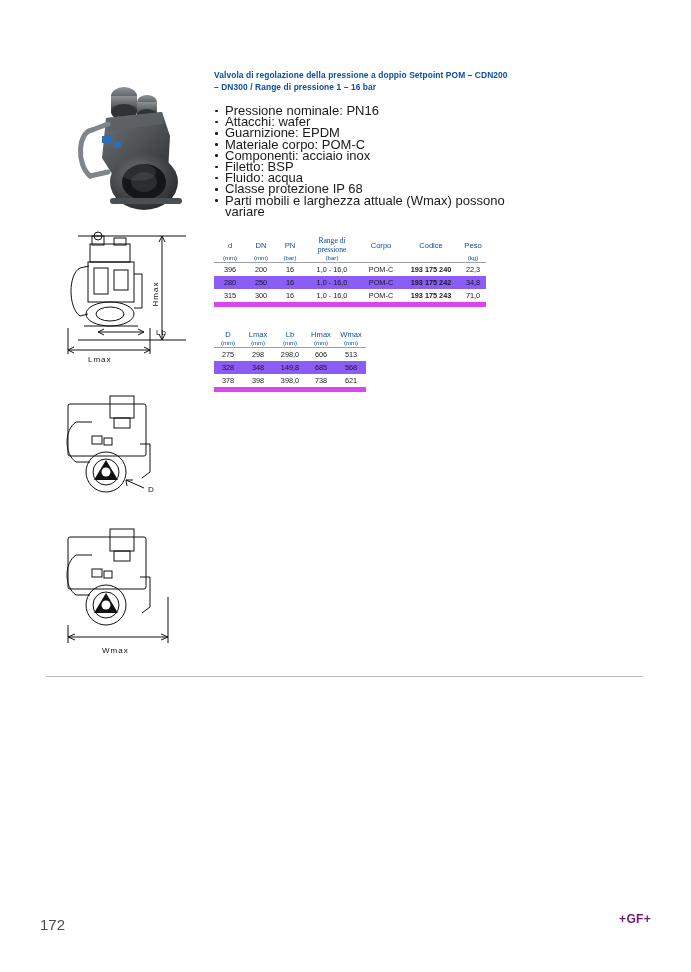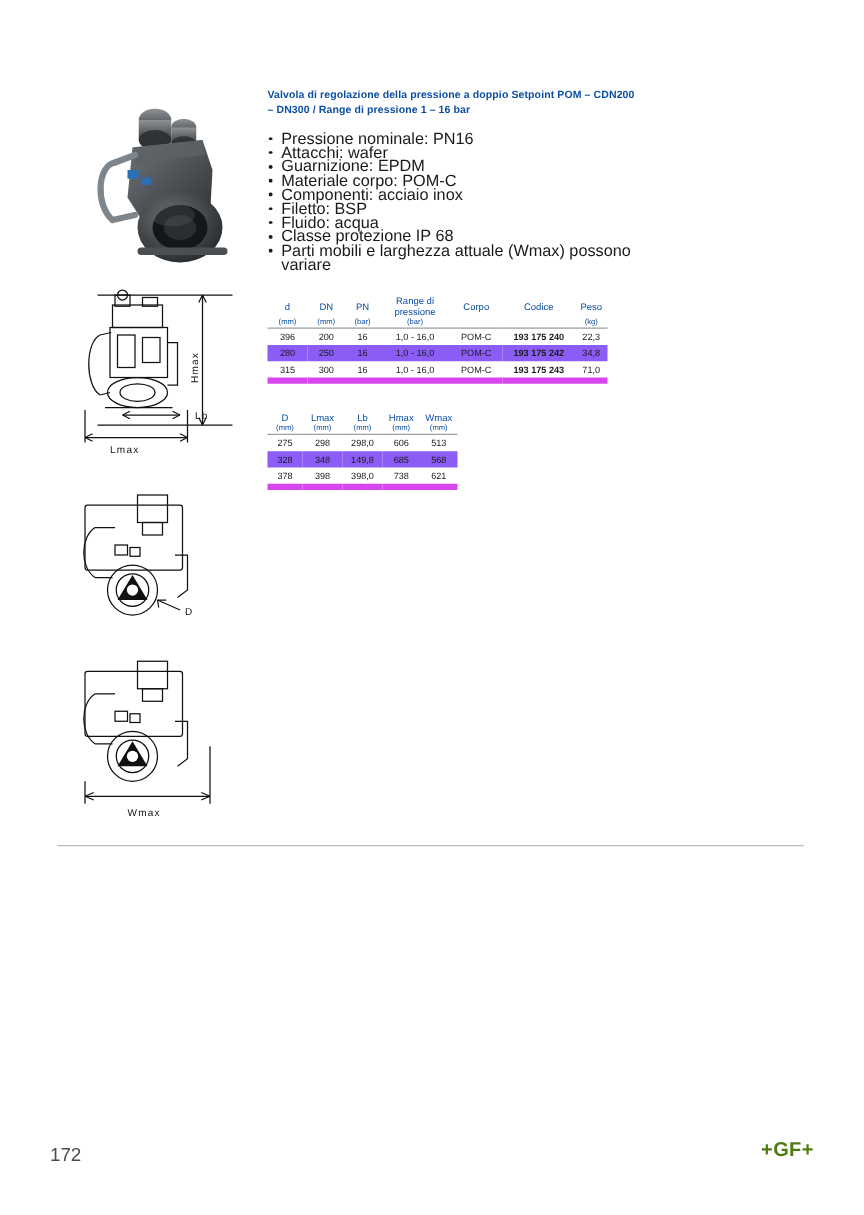--- a/index.html
+++ b/index.html
@@ -66,34 +66,34 @@
   
   #table-dims { left:214px; top:330px; width:152px; }
   #table-dims col{width:auto}
   #table-dims col.d1{width:28px}
   #table-dims col.d2{width:32px}
   #table-dims col.d3{width:32px}
   #table-dims col.d4{width:30px}
   #table-dims col.d5{width:30px}
 
   
-  .hdr-2line { line-height:9px; }
+  .hdr-2line { line-height:9px;font-family:Liberation Serif, serif; }
 
   
   .hr-bottom {
     position:absolute; left:46px; top:676px; width:597px;
     border-top:1px solid #b9bdc1;
   }
   .page-num {
     position:absolute; left:40px; top:916px;
     font-size:15px; color:#4d4d4d;
   }
   .brand {
     position:absolute; right:40px; top:912px;
-    font-size:16px; font-weight:bold; color:#4d7c0f;
+    font-size:12px; font-weight:bold; color:#701a75;
     letter-spacing:.3px;
   }
 
   
   .fig { position:absolute; }
   #fig-photo { left:58px; top:72px; width:135px; height:145px; }
   #fig-front { left:58px; top:228px; width:135px; height:140px; }
   #fig-top1  { left:58px; top:392px; width:135px; height:125px; }
   #fig-top2  { left:58px; top:525px; width:135px; height:140px; }
 

